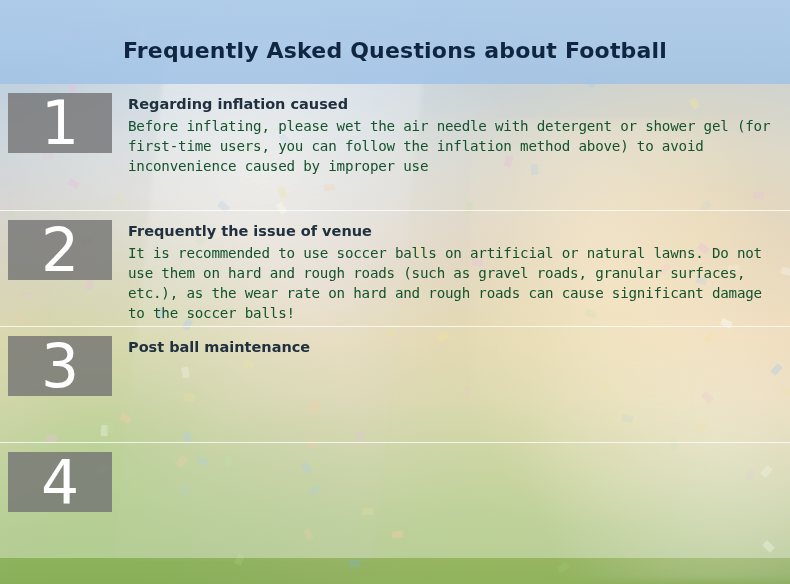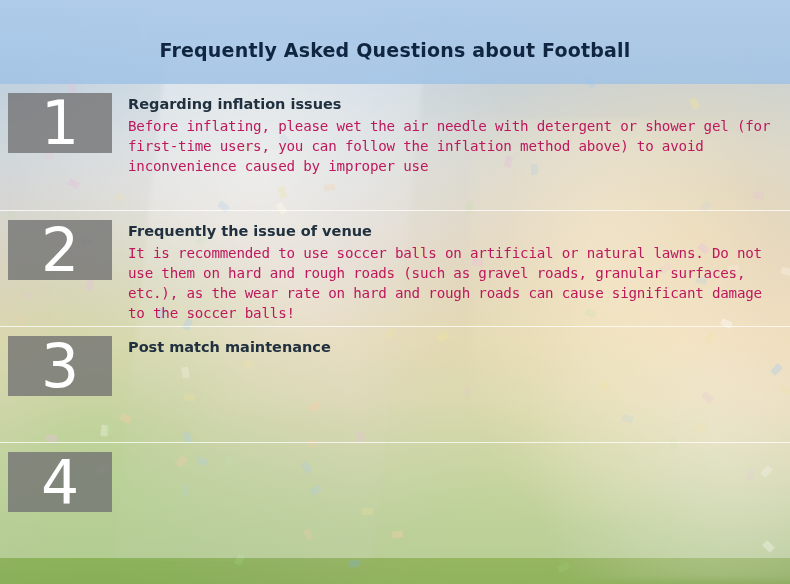--- a/index.html
+++ b/index.html
@@ -84,21 +84,21 @@
     width: 790px;
     height: 84px;
     background: linear-gradient(180deg, rgba(176,205,235,0.92) 0%, rgba(166,198,231,0.90) 100%);
     display: flex;
     align-items: center;
     justify-content: center;
   }
   .header-title {
     font-family: "DejaVu Sans", sans-serif;
     font-weight: bold;
-    font-size: 19px;
+    font-size: 22px;
     color: #10253f;
     letter-spacing: 0.2px;
     margin-top: 16px;
   }
 
   
   .faq-list {
     position: absolute;
     left: 0;
     top: 84px;
@@ -138,21 +138,21 @@
     font-family: "DejaVu Sans", sans-serif;
     font-weight: bold;
     font-size: 14.5px;
     color: #20303f;
     margin-bottom: 4px;
   }
   .faq-a {
     font-family: "DejaVu Sans Mono", monospace;
     font-size: 14.2px;
     line-height: 1.42;
-    color: #be185d;
+    color: #14532d;
     letter-spacing: -0.2px;
   }
 
   .row-1 { height: 126px; }
   .row-2 { height: 116px; }
   .row-3 { height: 116px; }
   .row-4 { height: 116px; }
 </style>
 </head>
 <body>
@@ -257,37 +257,37 @@
 
   <div class="header">
     <div class="header-title">Frequently Asked Questions about Football</div>
   </div>
 
   <div class="faq-list">
 
     <div class="faq-row row-1">
       <div class="num-box">1</div>
       <div class="faq-text">
-        <div class="faq-q">Regarding inflation issues</div>
+        <div class="faq-q">Regarding inflation caused</div>
         <div class="faq-a">Before inflating, please wet the air needle with detergent or shower gel (for first-time users, you can follow the inflation method above) to avoid inconvenience caused by improper use</div>
       </div>
     </div>
 
     <div class="faq-row row-2">
       <div class="num-box">2</div>
       <div class="faq-text">
         <div class="faq-q">Frequently the issue of venue</div>
         <div class="faq-a">It is recommended to use soccer balls on artificial or natural lawns. Do not use them on hard and rough roads (such as gravel roads, granular surfaces, etc.), as the wear rate on hard and rough roads can cause significant damage to the soccer balls!</div>
       </div>
     </div>
 
     <div class="faq-row row-3">
       <div class="num-box">3</div>
       <div class="faq-text">
-        <div class="faq-q">Post match maintenance</div>
+        <div class="faq-q">Post ball maintenance</div>
       </div>
     </div>
 
     <div class="faq-row row-4">
       <div class="num-box">4</div>
     </div>
 
   </div>
 </div>
 

